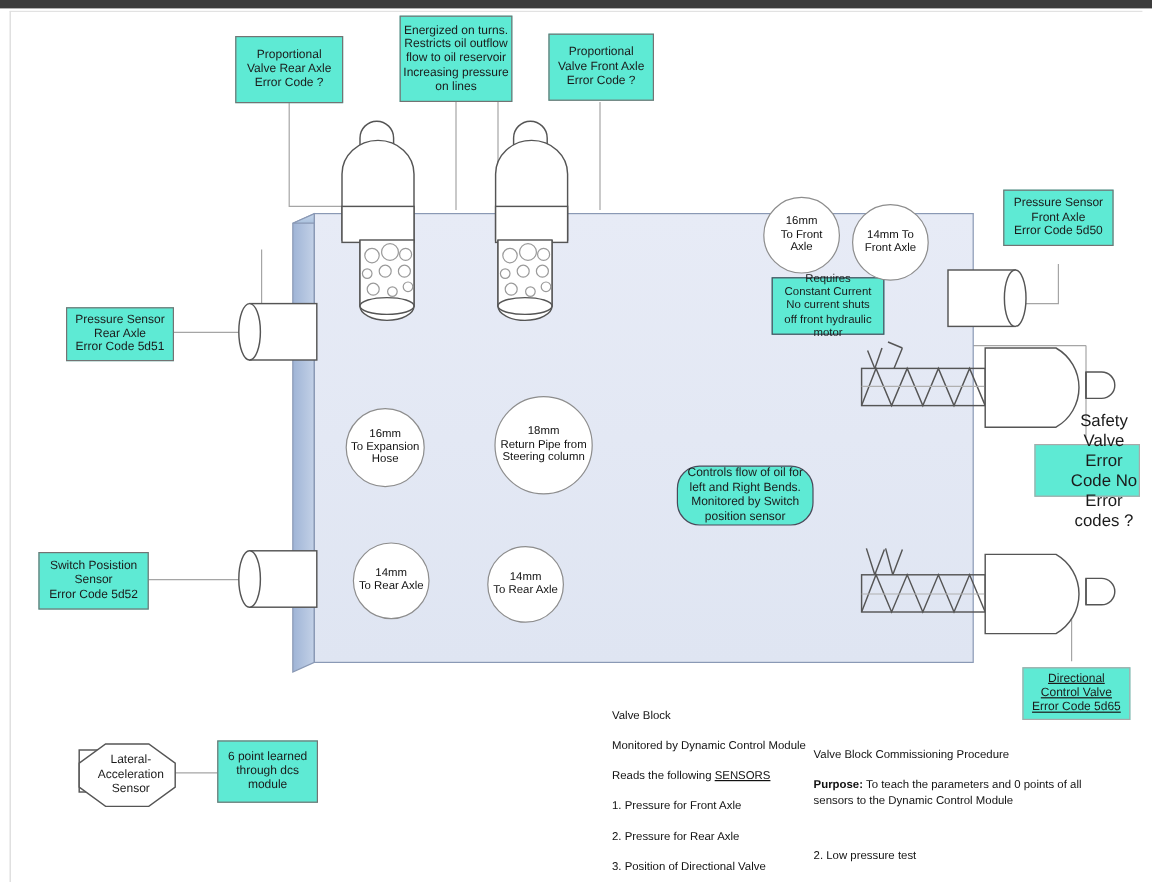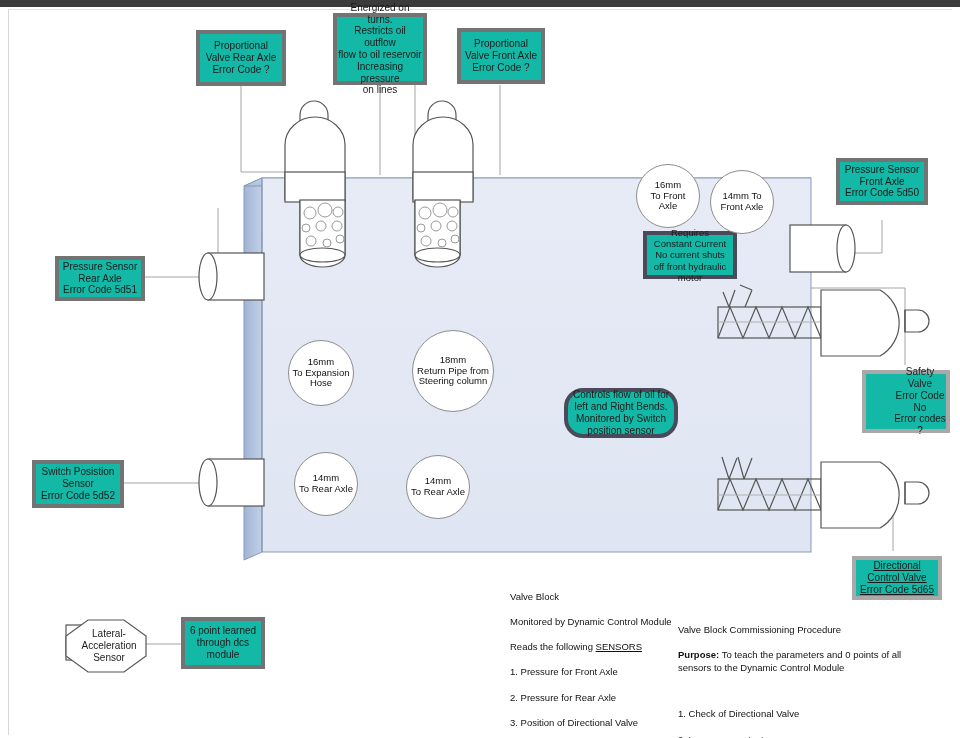--- a/index.html
+++ b/index.html
@@ -9,22 +9,22 @@
 
   
   #topbar{position:absolute;left:0;top:0;width:960px;height:7px;background:#3b3b3b;}
   #pageframe{position:absolute;left:8px;top:9px;width:944px;height:726px;
              border-left:1px solid #d8d8d8;border-top:1px solid #e2e2e2;box-sizing:border-box;}
 
   
   #draw{position:absolute;left:0;top:0;width:960px;height:738px;}
 
   
-  .note{position:absolute;box-sizing:border-box;background:#14b8a6;
-        border:4px solid #737373;color:#1b1b1b;text-align:center;
+  .note{position:absolute;box-sizing:border-box;background:#5eead4;
+        border:1px solid #737373;color:#1b1b1b;text-align:center;
         display:flex;align-items:center;justify-content:center;
         line-height:1.18;white-space:pre-line;}
   .note.dark{border-color:#4a4a5a;}
   .note.thin{border-color:#a9a9a9;}
 
   
   .port{position:absolute;border:1px solid #8d8d8d;border-radius:50%;
         background:#ffffff;color:#111;text-align:center;line-height:1.15;
         display:flex;align-items:center;justify-content:center;white-space:pre-line;}
 
@@ -211,21 +211,21 @@
   <div class="note" style="left:836px;top:158px;width:92px;height:47px;font-size:10px;">Pressure Sensor
 Front Axle
 Error Code 5d50</div>
 
   <div class="note dark" style="left:643px;top:231px;width:94px;height:48px;font-size:9.5px;">Requires
 Constant Current
 No current shuts
 off  front hydraulic
 motor</div>
 
-  <div class="note thin" style="left:862px;top:370px;width:88px;height:63px;font-size:10px;padding-left:28px;">Safety Valve
+  <div class="note thin" style="left:862px;top:370px;width:88px;height:44px;font-size:14px;padding-left:28px;">Safety Valve
 Error Code No
 Error codes ?</div>
 
   <div class="note dark" style="left:564px;top:388px;width:114px;height:50px;font-size:10px;border-radius:19px;">Controls flow of oil for
 left and Right Bends.
 Monitored by Switch
 position sensor</div>
 
   <div class="note" style="left:32px;top:460px;width:92px;height:48px;font-size:10px;">Switch Posistion
 Sensor
@@ -272,20 +272,19 @@
     <div>2. Pressure for Rear Axle</div>
     <div>3. Position of Directional Valve</div>
     
     
   </div>
 
   <div class="textblock" style="left:678px;top:611px;width:230px;font-size:9.5px;">
     <div>Valve Block Commissioning Procedure</div>
     <div><b>Purpose:</b><span> To teach the parameters and 0 points of all sensors to the Dynamic Control Module</span></div>
     <div style="height:9px;"></div>
-    <div>1. Check of Directional Valve</div>
     <div>2. Low pressure test</div>
     
     
     
   </div>
 
 </div>
 
 </body></html>

